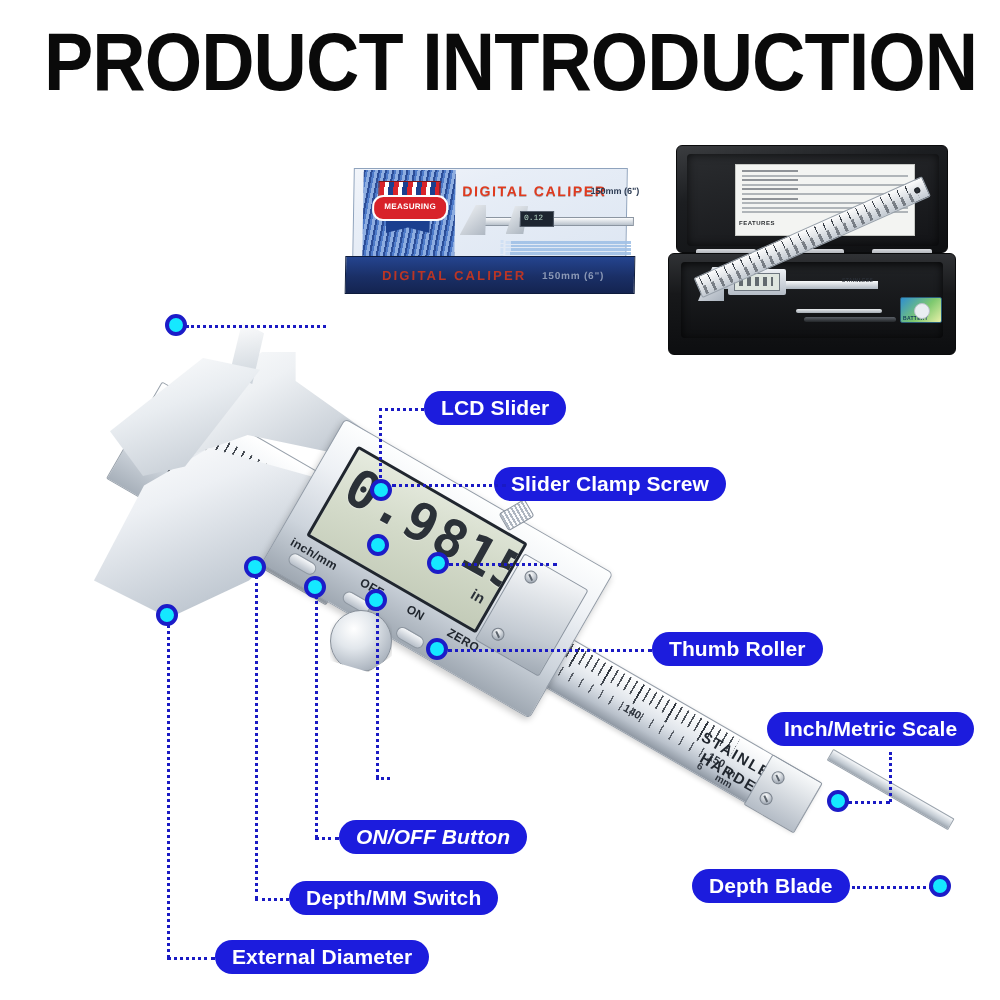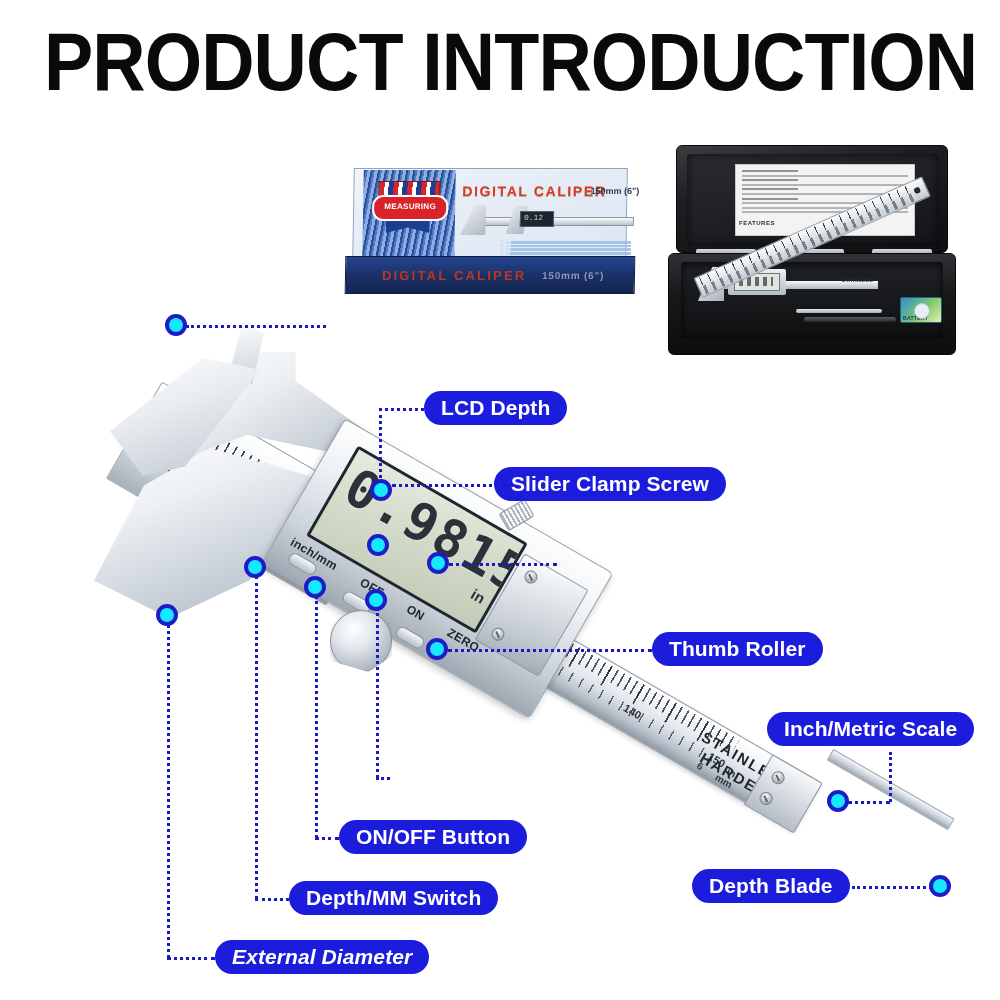--- a/index.html
+++ b/index.html
@@ -567,31 +567,31 @@
   <div class="dot" style="left:427px;top:552px;"></div>
   <div class="dot" style="left:426px;top:638px;"></div>
   <div class="dot" style="left:827px;top:790px;"></div>
   <div class="dot" style="left:929px;top:875px;"></div>
   <div class="dot" style="left:365px;top:589px;"></div>
   <div class="dot" style="left:304px;top:576px;"></div>
   <div class="dot" style="left:244px;top:556px;"></div>
   <div class="dot" style="left:156px;top:604px;"></div>
 
 
-  <div class="pill" style="left:424px;top:391px;">LCD Depth</div>
+  <div class="pill" style="left:424px;top:391px;">LCD Slider</div>
 
   <div class="pill" style="left:494px;top:467px;">Slider Clamp Screw</div>
 
 
   <div class="pill" style="left:652px;top:632px;">Thumb Roller</div>
 
   <div class="pill" style="left:767px;top:712px;">Inch/Metric Scale</div>
 
   <div class="pill" style="left:692px;top:869px;">Depth Blade</div>
 
 
-  <div class="pill" style="left:339px;top:820px;">ON/OFF Button</div>
+  <div class="pill" style="left:339px;top:820px;font-style:italic;">ON/OFF Button</div>
 
   <div class="pill" style="left:289px;top:881px;">Depth/MM Switch</div>
 
-  <div class="pill" style="left:215px;top:940px;font-style:italic;">External Diameter</div>
+  <div class="pill" style="left:215px;top:940px;">External Diameter</div>
 
 </div>
 
 </body></html>

